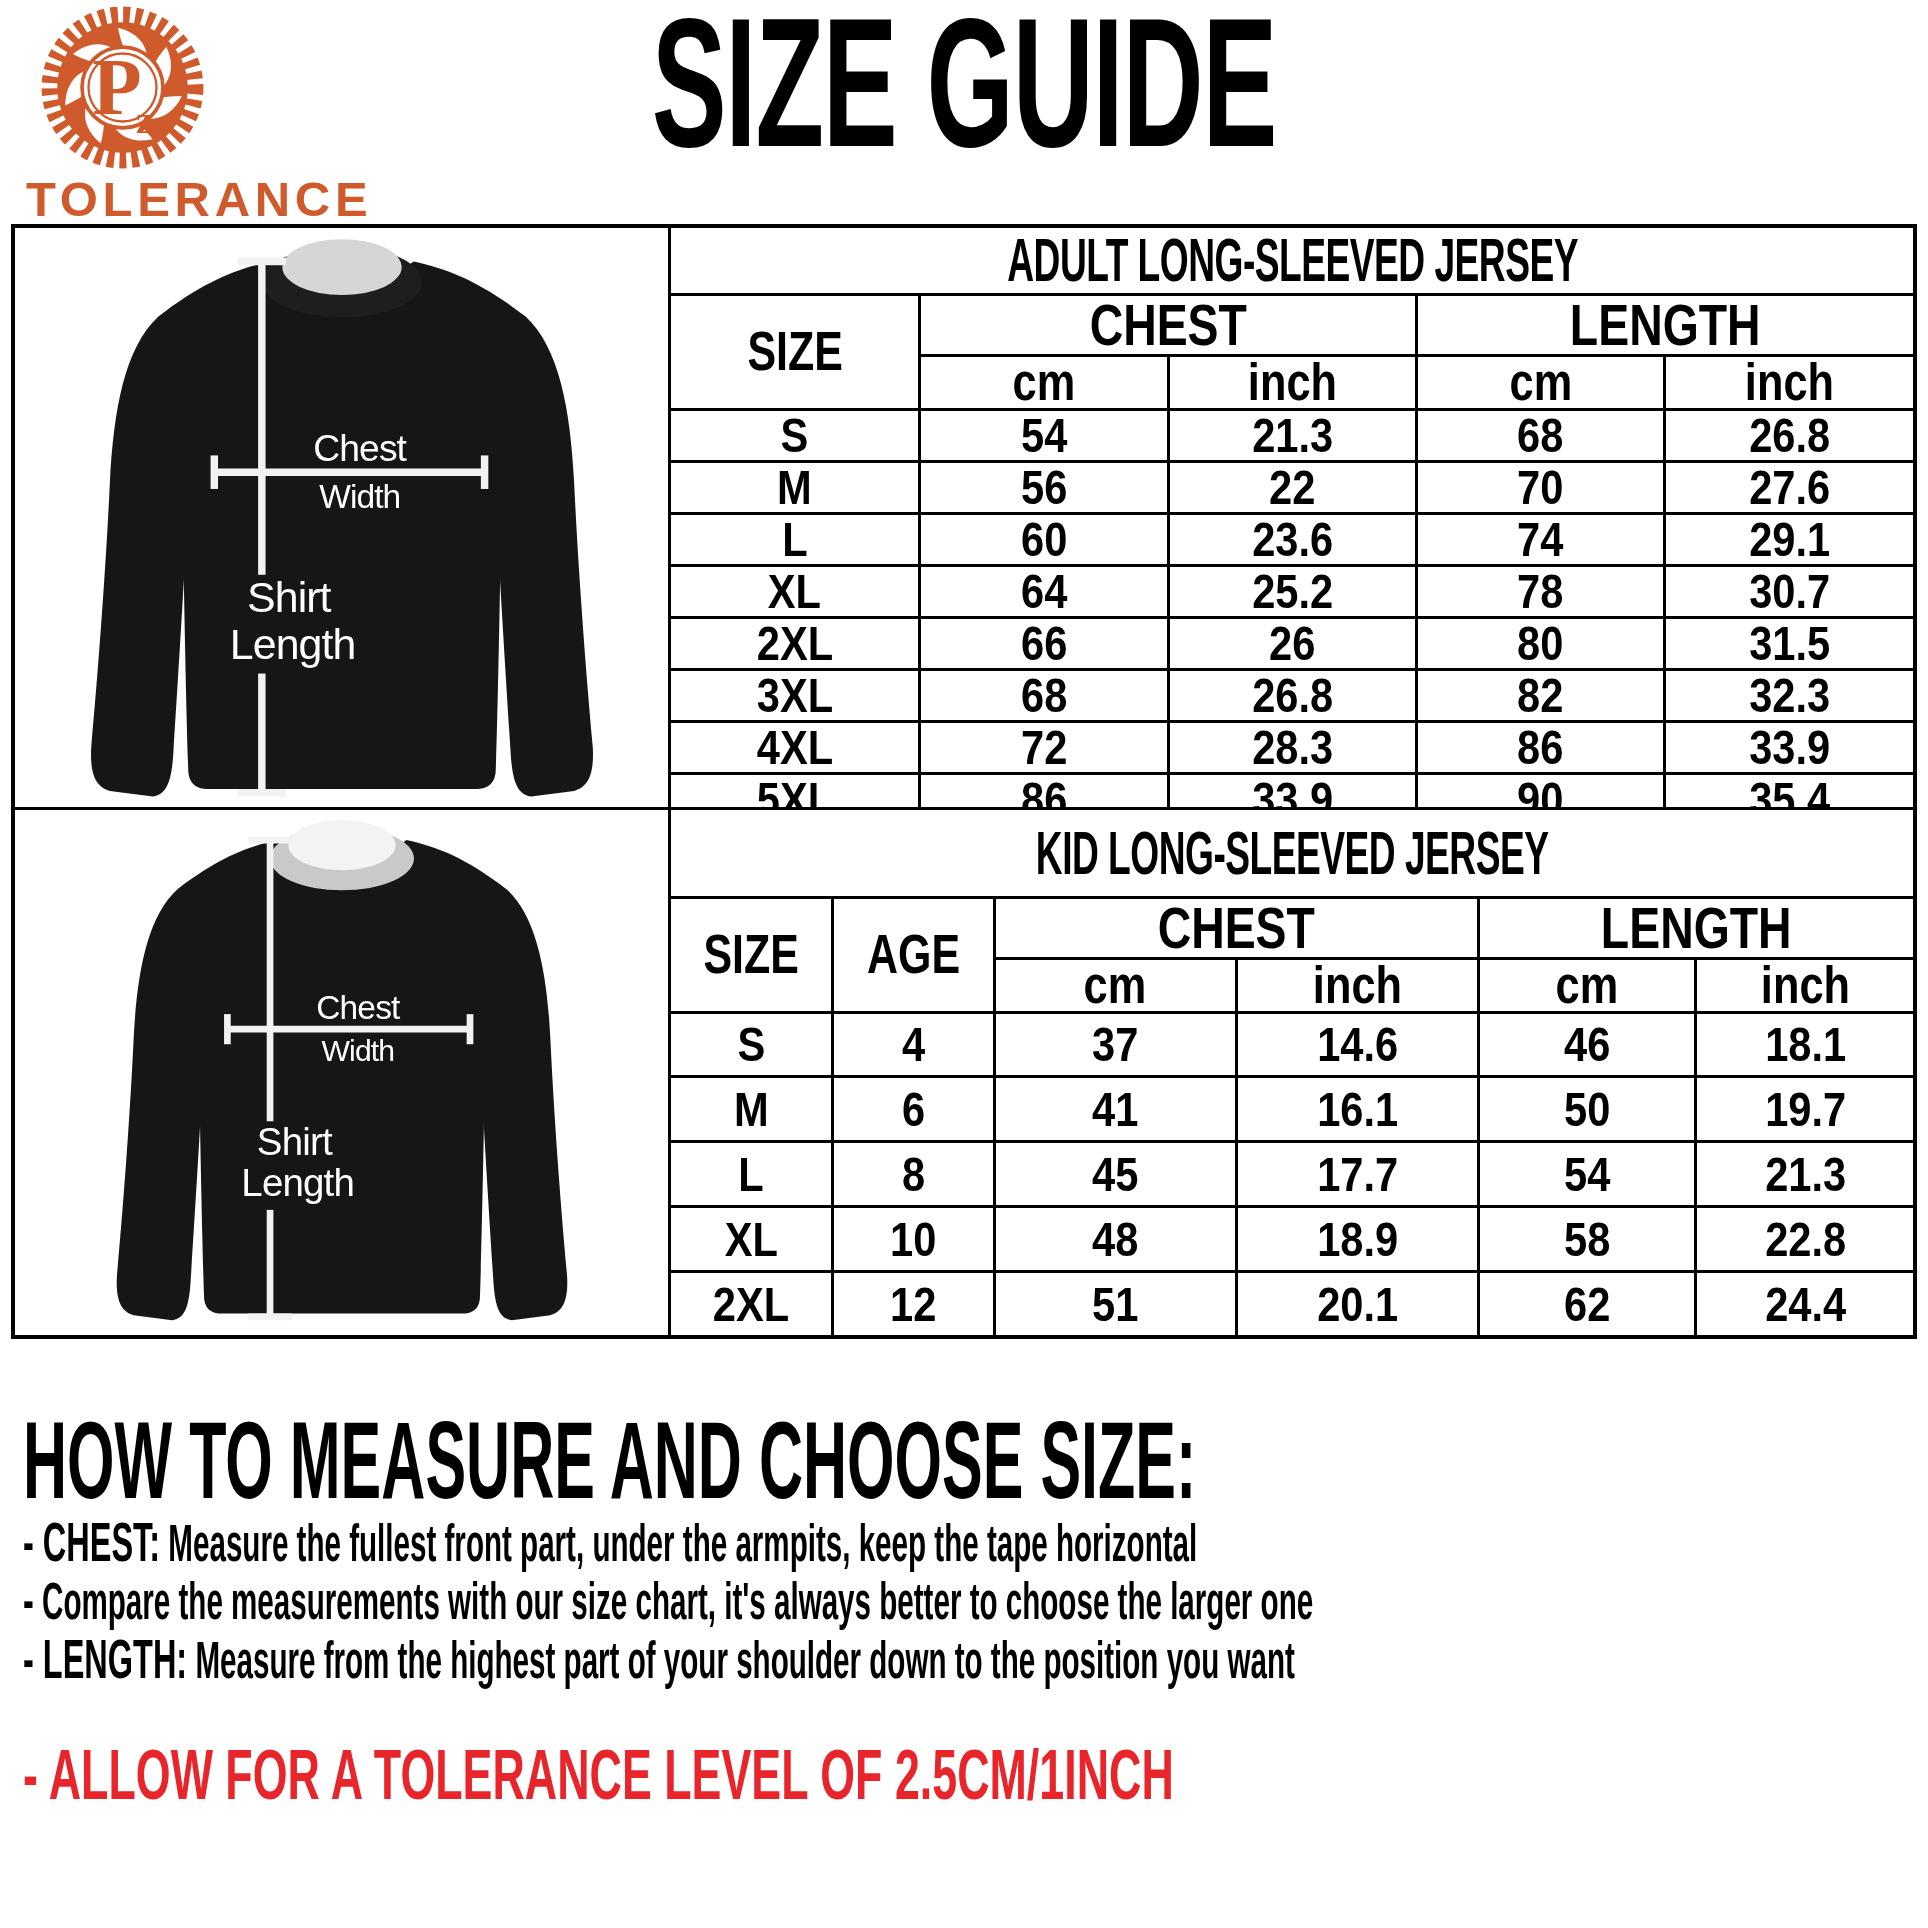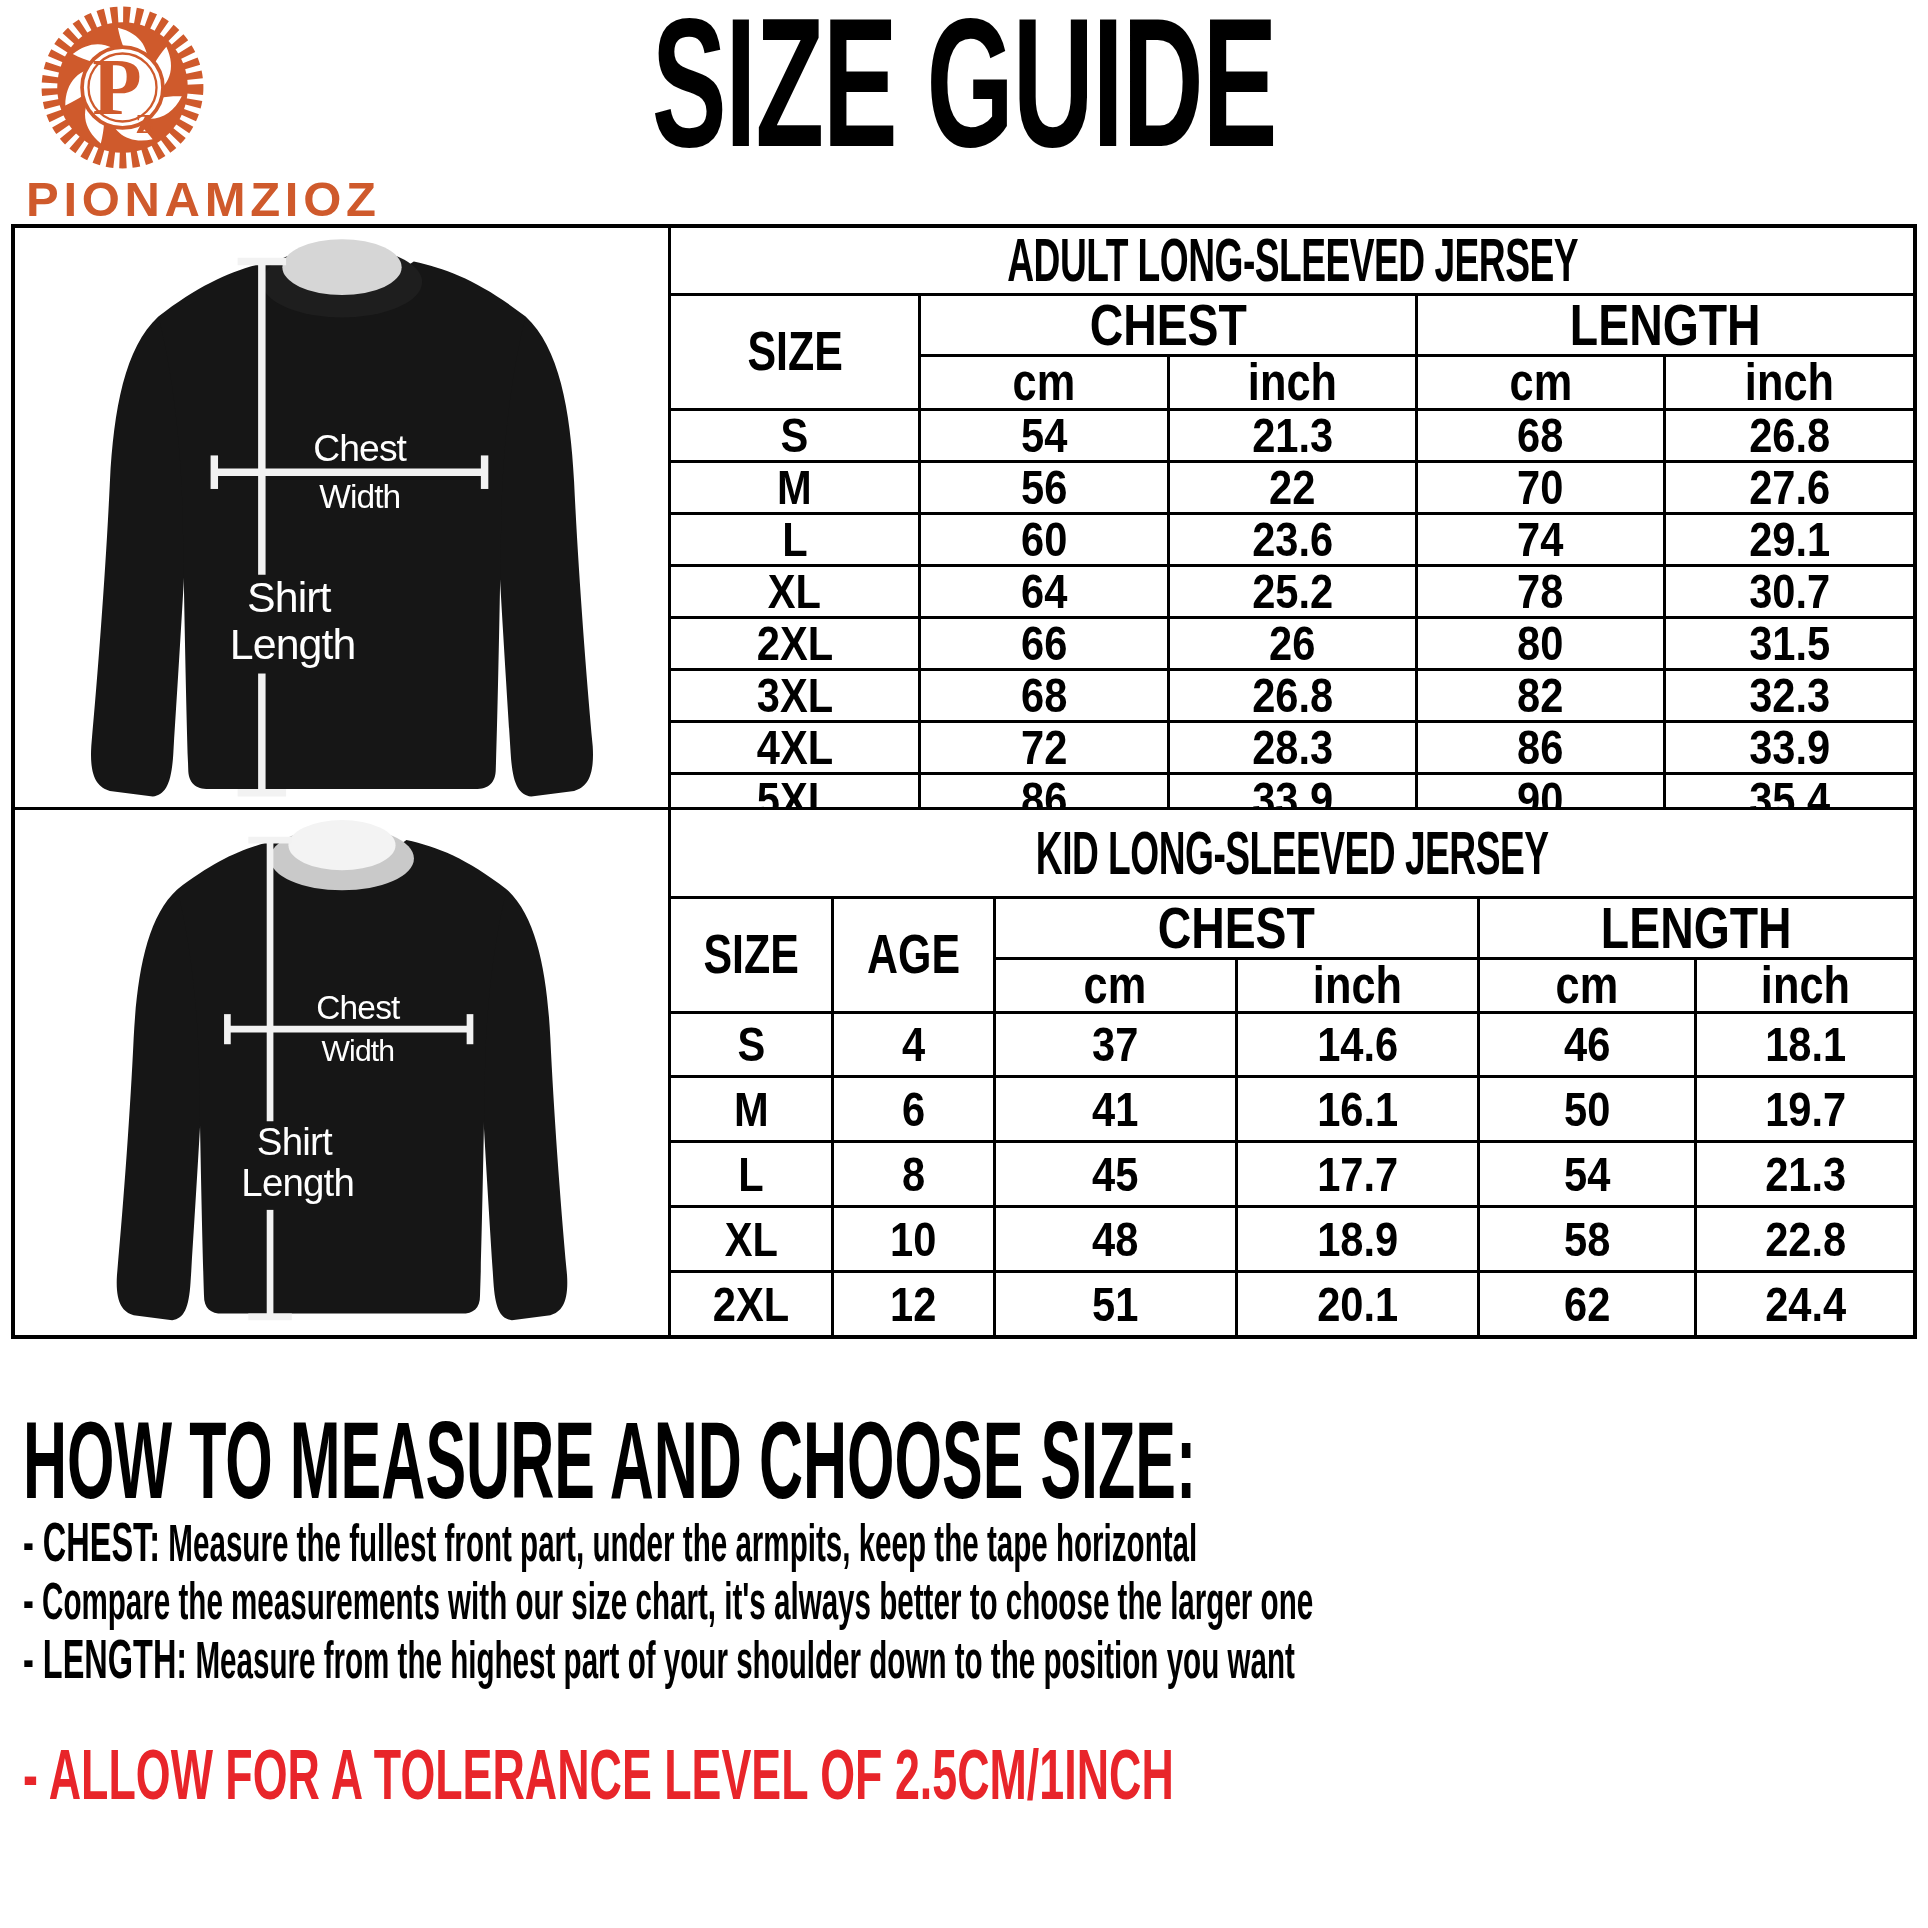--- a/index.html
+++ b/index.html
@@ -86,21 +86,21 @@
         <use href="#bl" transform="rotate(154.2 100 93)"></use>
         <use href="#bl" transform="rotate(205.6 100 93)"></use>
         <use href="#bl" transform="rotate(257 100 93)"></use>
         <use href="#bl" transform="rotate(308.4 100 93)"></use>
       </g>
       <circle cx="100" cy="93" r="44" fill="#ffffff" stroke="currentColor" stroke-width="4"></circle>
       <circle cx="100" cy="93" r="37" fill="none" stroke="currentColor" stroke-width="2.5"></circle>
       <text x="94" y="122" text-anchor="middle" font-family="Liberation Serif, serif" font-weight="bold" font-size="88" fill="currentColor">P</text>
       <text x="124" y="142" text-anchor="middle" font-family="Liberation Serif, serif" font-weight="bold" font-size="42" fill="currentColor">z</text>
     </svg>
-    <div class="brand-name">PIONAMZIOZ</div>
+    <div class="brand-name">TOLERANCE</div>
   </div>
 
   <div class="title-wrap">
     <span class="big-title">SIZE GUIDE</span>
   </div>
 
   <div class="box">
 
     <div class="cell c1">
       <svg class="shirt adult" viewBox="0 0 698 618" width="654" height="576">

